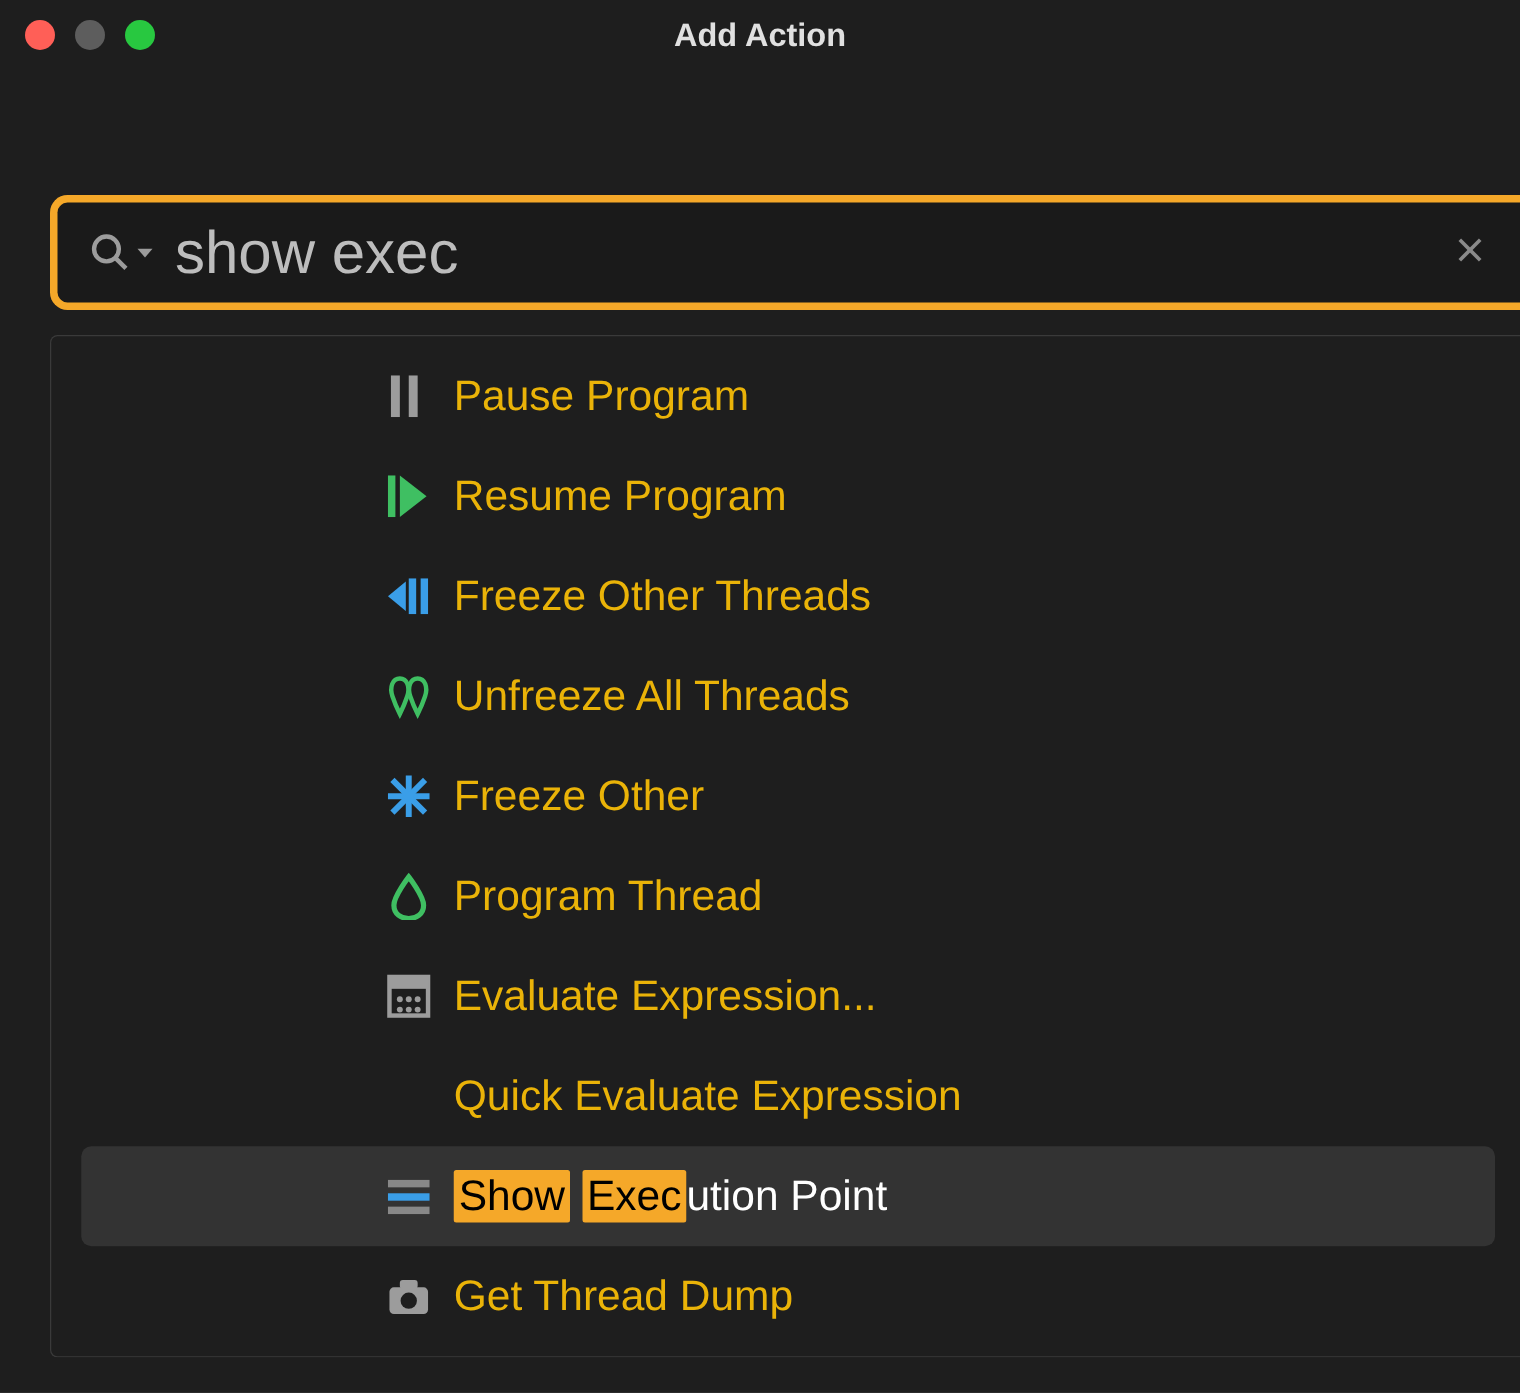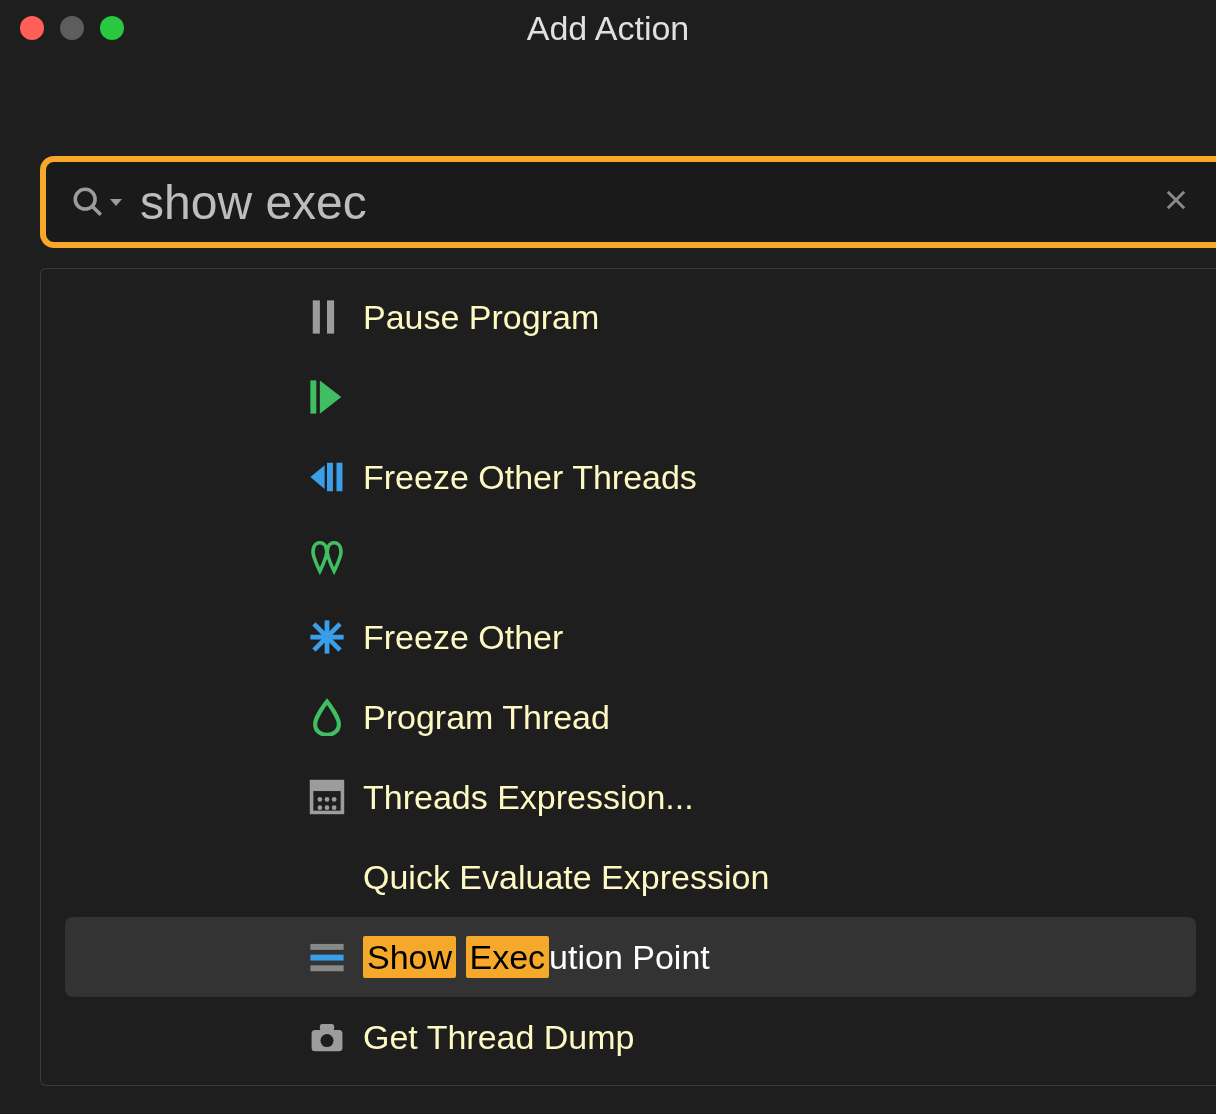--- a/index.html
+++ b/index.html
@@ -22,22 +22,22 @@
     align-items: center;
   }
   .tl { width: 24px; height: 24px; border-radius: 50%; }
   .tl-close { background: #ff5f57; }
   .tl-min   { background: #5d5d5d; }
   .tl-max   { background: #28c840; }
   .title {
     position: absolute;
     left: 0; right: 0;
     text-align: center;
-    font-size: 34px;
-    font-weight: 400;
+    font-size: 26px;
+    font-weight: 700;
     color: #e0e0e0;
     pointer-events: none;
   }
 
   .search-wrap {
     margin: 100px 0 0 40px;
     width: 1180px;
     border: 6px solid #f5a829;
     border-right: none;
     border-radius: 14px 0 0 14px;
@@ -93,21 +93,21 @@
     margin: 0 24px;
   }
   .row.selected { background: #333333; }
   .row .icon-slot {
     width: 44px; height: 44px;
     display: flex; align-items: center; justify-content: center;
     flex-shrink: 0;
   }
   .row .label {
     font-size: 34px;
-    color: #fef9c3;
+    color: #eab308;
     white-space: nowrap;
   }
   .row.selected .label { color: #ffffff; }
   .hl {
     background: #f5a829;
     color: #000000;
     padding: 2px 4px;
     border-radius: 2px;
   }
   .row.selected .hl { color: #000; }
@@ -156,35 +156,37 @@
         </svg>
       </div>
       <span class="label">Pause Program</span>
     </div>
     <div class="row">
       <div class="icon-slot c-green">
         <svg viewBox="0 0 32 32" width="38" height="38">
           <use href="#ico-resume-icon"></use>
         </svg>
       </div>
+      <span class="label">Resume Program</span>
     </div>
     <div class="row">
       <div class="icon-slot c-blue">
         <svg viewBox="0 0 32 32" width="38" height="38">
           <use href="#ico-freeze-others-icon"></use>
         </svg>
       </div>
       <span class="label">Freeze Other Threads</span>
     </div>
     <div class="row">
       <div class="icon-slot c-green">
         <svg viewBox="0 0 32 32" width="38" height="38">
           <use href="#ico-unfreeze-all-icon"></use>
         </svg>
       </div>
+      <span class="label">Unfreeze All Threads</span>
     </div>
     <div class="row">
       <div class="icon-slot c-blue">
         <svg viewBox="0 0 32 32" width="38" height="38">
           <use href="#ico-snowflake-icon"></use>
         </svg>
       </div>
       <span class="label">Freeze Other</span>
     </div>
     <div class="row">
@@ -194,21 +196,21 @@
         </svg>
       </div>
       <span class="label">Program Thread</span>
     </div>
     <div class="row">
       <div class="icon-slot c-grey">
         <svg viewBox="0 0 32 32" width="38" height="38">
           <use href="#ico-calculator-icon"></use>
         </svg>
       </div>
-      <span class="label">Threads Expression...</span>
+      <span class="label">Evaluate Expression...</span>
     </div>
     <div class="row">
       <div class="icon-slot "></div>
       <span class="label">Quick Evaluate Expression</span>
     </div>
     <div class="row selected">
       <div class="icon-slot c-blue">
         <svg viewBox="0 0 32 32" width="38" height="38">
           <use href="#ico-execution-point-icon"></use>
         </svg>

